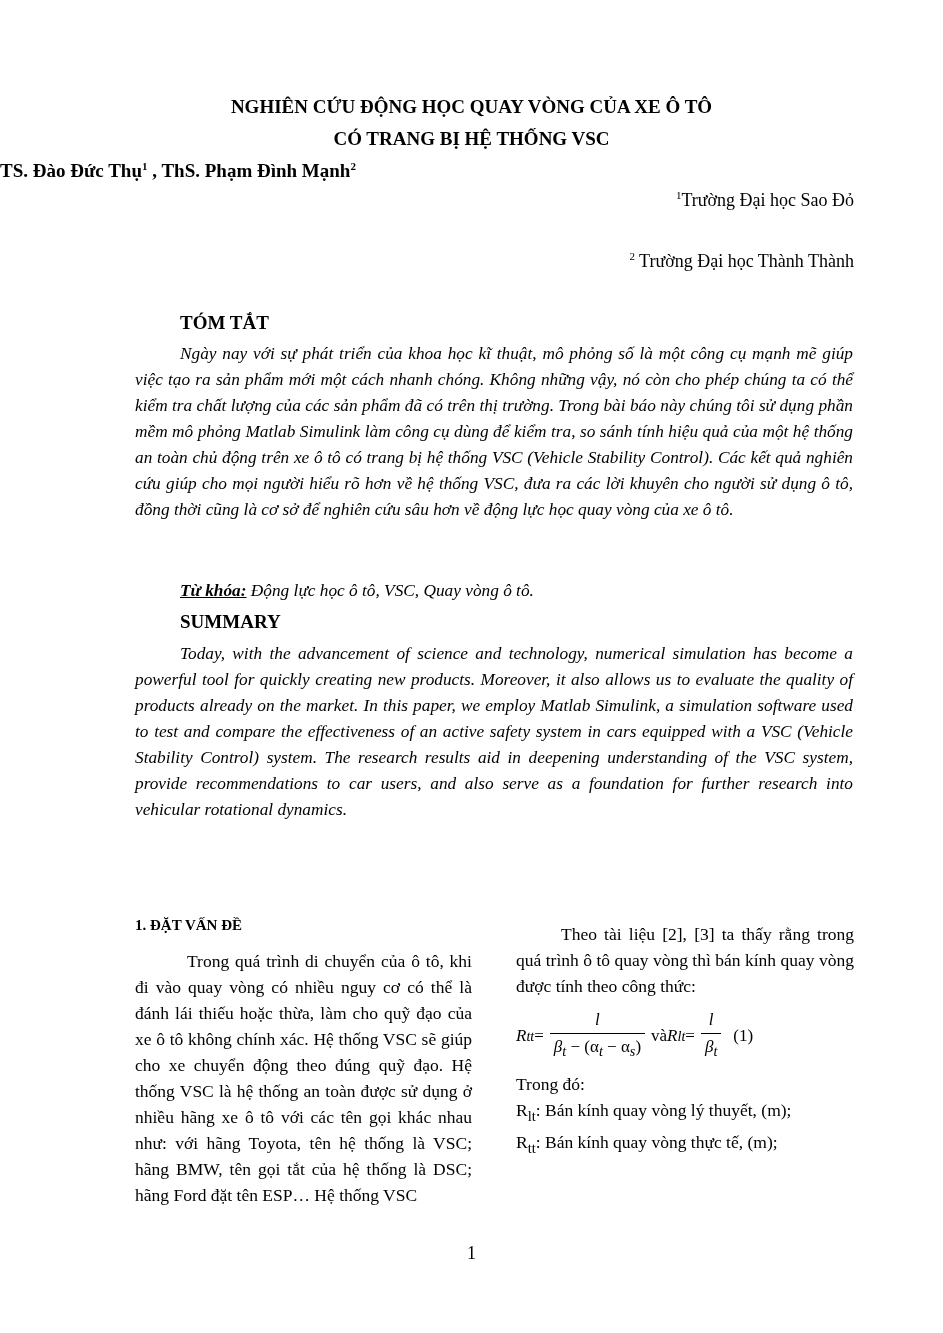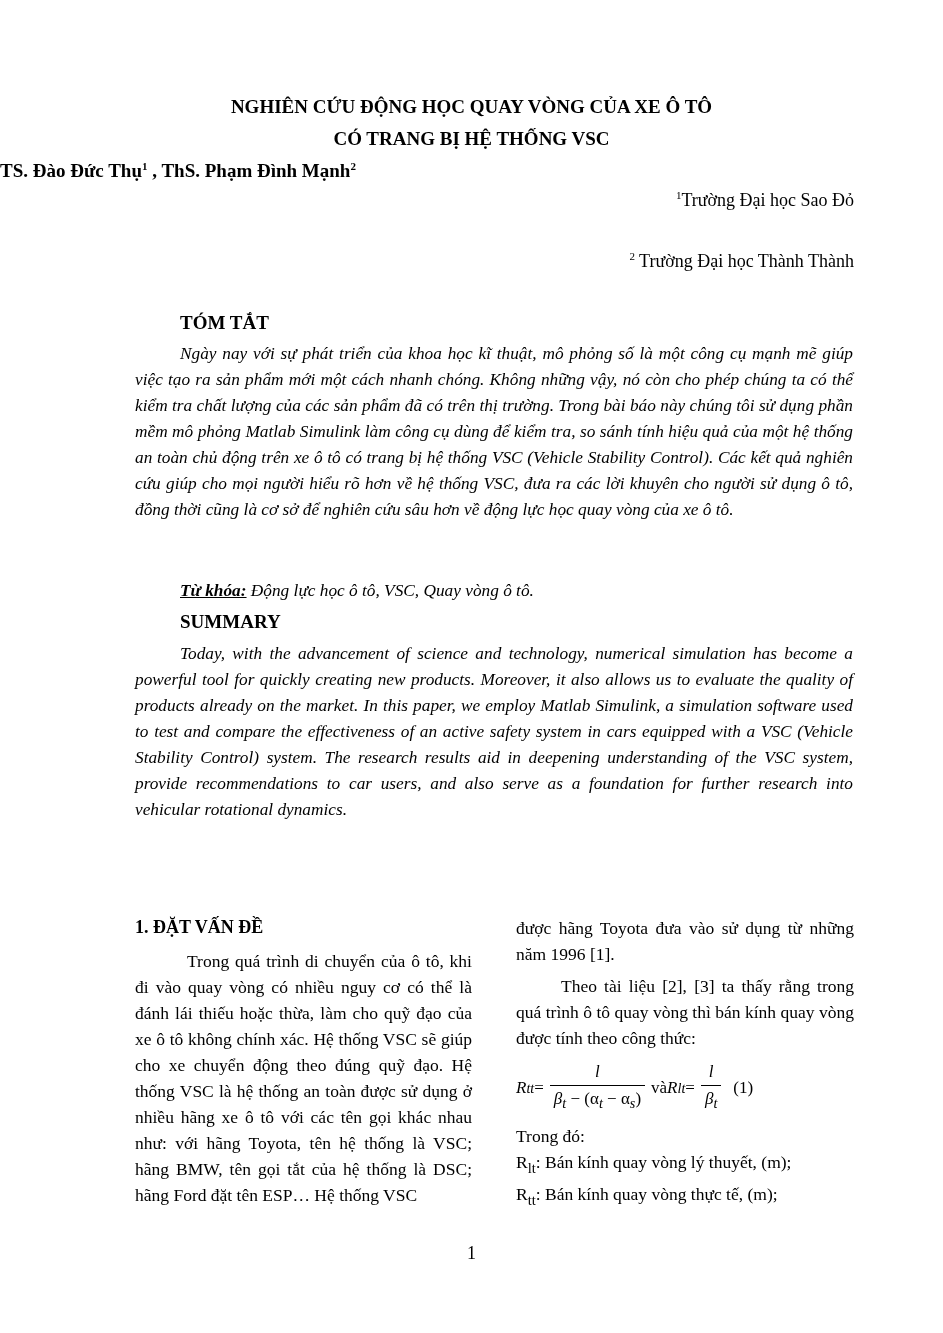--- a/index.html
+++ b/index.html
@@ -15,21 +15,21 @@
   .aff2 { top: 219px; }
   .aff3 { top: 250px; }
   sup { font-size: 11px; }
   .sec { position: absolute; left: 180px; font-weight: bold; font-size: 19px; }
   .abs { position: absolute; left: 135px; width: 718px; font-style: italic; font-size: 17.3px; line-height: 26px; text-align: justify; }
   .abs .ind { display: inline-block; width: 45px; }
   .kw { position: absolute; left: 180px; font-size: 17.3px; font-style: italic; }
   .kw b { font-style: italic; text-decoration: underline; }
   .col1 { position: absolute; left: 135px; width: 337px; top: 948px; font-size: 17.5px; line-height: 26px; text-align: justify; }
   .col2 { position: absolute; left: 516px; width: 338px; top: 915px; font-size: 17.5px; line-height: 26px; text-align: justify; }
-  .h1 { position: absolute; left: 135px; top: 917px; font-weight: bold; font-size: 18px; }
+  .h1 { position: absolute; left: 135px; top: 917px; font-weight: bold; font-size: 15px; }
   .ind2 { display: inline-block; width: 52px; }
   .formula { display: flex; align-items: center; font-style: italic; font-size: 17px; margin: 8px 0 6px 0; height: 58px; }
   .frac { display: inline-flex; flex-direction: column; align-items: center; margin: 0 6px; }
   .frac .num { padding: 0 4px; }
   .frac .den { border-top: 1.5px solid #000; padding: 0 4px; }
   .upright { font-style: normal; }
   .pagenum { position: absolute; top: 1243px; left: 0; width: 943px; text-align: center; font-size: 18px; }
   p { margin: 0; }
 </style>
 </head>
@@ -56,21 +56,20 @@
 
   <div class="sec" style="top:611px;">SUMMARY</div>
   <div class="abs" style="top:641px;"><span class="ind"></span><span>Today, with the advancement of science and technology, numerical simulation has become a powerful tool for quickly creating new products. Moreover, it also allows us to evaluate the quality of products already on the market. In this paper, we employ Matlab Simulink, a simulation software used to test and compare the effectiveness of an active safety system in cars equipped with a VSC (Vehicle Stability Control) system. The research results aid in deepening understanding of the VSC system, provide recommendations to car users, and also serve as a foundation for further research into vehicular rotational dynamics.</span></div>
 
   <div class="h1">1. ĐẶT VẤN ĐỀ</div>
   <div class="col1">
     <p><span class="ind2"></span><span>Trong quá trình di chuyển của ô tô, khi đi vào quay vòng có nhiều nguy cơ có thể là đánh lái thiếu hoặc thừa, làm cho quỹ đạo của xe ô tô không chính xác. Hệ thống VSC sẽ giúp cho xe chuyển động theo đúng quỹ đạo. Hệ thống VSC là hệ thống an toàn được sử dụng ở nhiều hãng xe ô tô với các tên gọi khác nhau như: với hãng Toyota, tên hệ thống là VSC; hãng BMW, tên gọi tắt của hệ thống là DSC; hãng Ford đặt tên ESP… Hệ thống VSC</span></p>
   </div>
 
   <div class="col2">
-    <p>được hãng Toyota đưa vào sử dụng từ những năm 1996 [1].</p>
     <p style="margin-top:6px;"><span class="ind2" style="width:45px;"></span><span>Theo tài liệu [2], [3] ta thấy rằng trong quá trình ô tô quay vòng thì bán kính quay vòng được tính theo công thức:</span></p>
 
     <div class="formula">
       <span>R</span>
         <sub>tt</sub>
       <span class="upright"> = </span>
       <span class="frac">
         <span class="num">l</span>
         <span class="den"><span>β</span><sub>t</sub><span class="upright"> − (α</span><sub>t</sub><span class="upright"> − α</span><sub>s</sub><span class="upright">)</span></span>
       </span>

